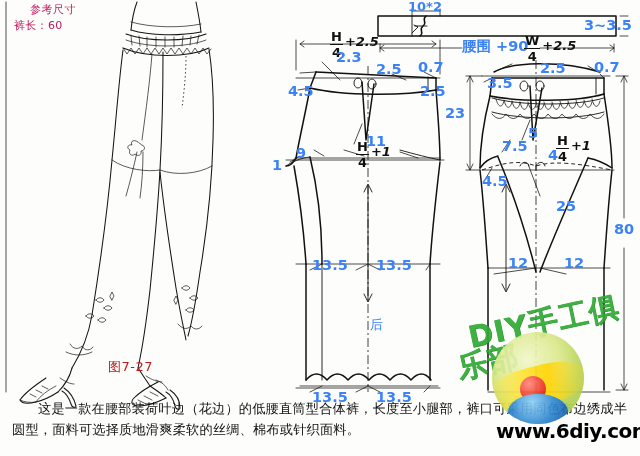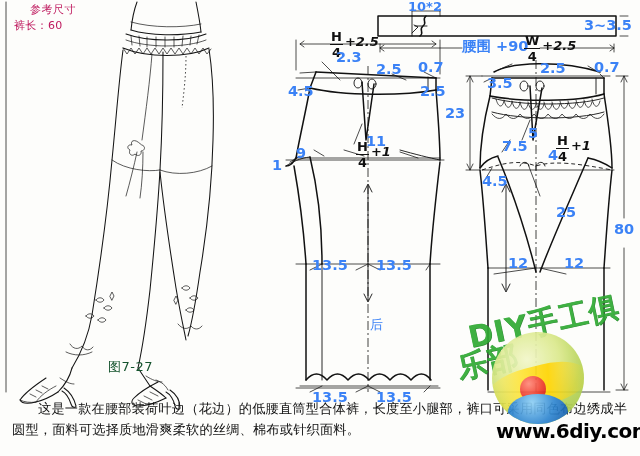--- a/index.html
+++ b/index.html
@@ -47,21 +47,21 @@
   }
   .specs .row {
     letter-spacing: 0.3px;
   }
   .figcap {
     position: absolute;
     left: 108px;
     top: 358px;
     font-size: 13px;
     letter-spacing: 0.5px;
-    color: #14532d;
+    color: #b91c1c;
   }
   .caption {
     position: absolute;
     left: 12px;
     top: 398px;
     width: 616px;
     font-size: 13.2px;
     line-height: 1.62;
     color: #111;
     text-indent: 26px;
@@ -504,21 +504,21 @@
   <div class="lbl dimnum big" style="left:548px; top:148px;">4</div>
 
   <div class="frac" style="left:556px; top:134px;">
     <span class="stack">
       <span class="num">H</span>
       <span class="den">4</span>
     </span>
     <span class="tail">+1</span>
   </div>
 
-  <div class="lbl dimnum big" style="left:556px; top:205px;">25</div>
+  <div class="lbl dimnum big" style="left:556px; top:199px;">25</div>
   <div class="lbl dimnum big" style="left:508px; top:256px;">12</div>
   <div class="lbl dimnum big" style="left:564px; top:256px;">12</div>
   <div class="lbl dimnum big" style="left:614px; top:222px;">80</div>
 
   <div class="figcap cn">图7-27</div>
 
   <div class="caption cn">这是一款在腰部装荷叶边（花边）的低腰直筒型合体裤，长度至小腿部，裤口可采用同色布边绣成半圆型，面料可选择质地滑爽柔软的丝绸、棉布或针织面料。</div>
 
   <div class="wm-text-cn">
     <div class="l1">DIY手工俱</div>

